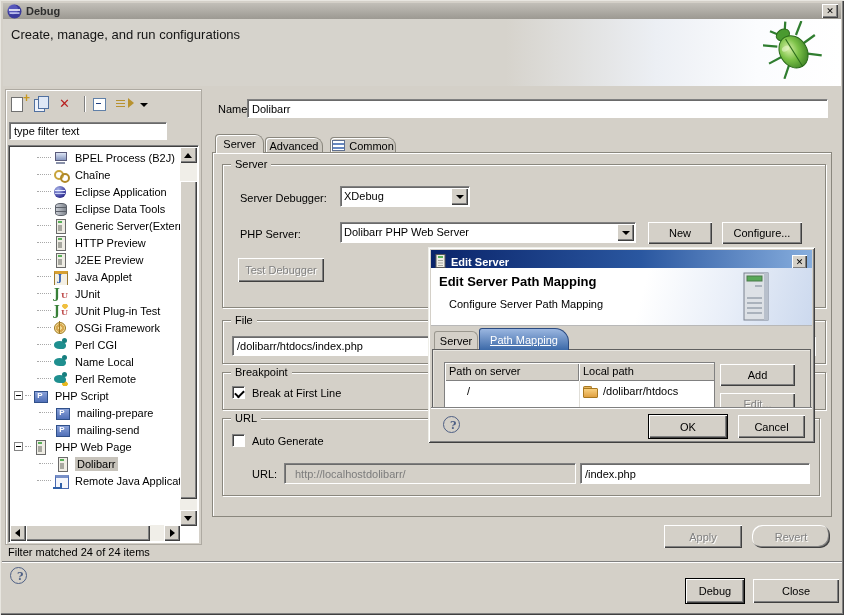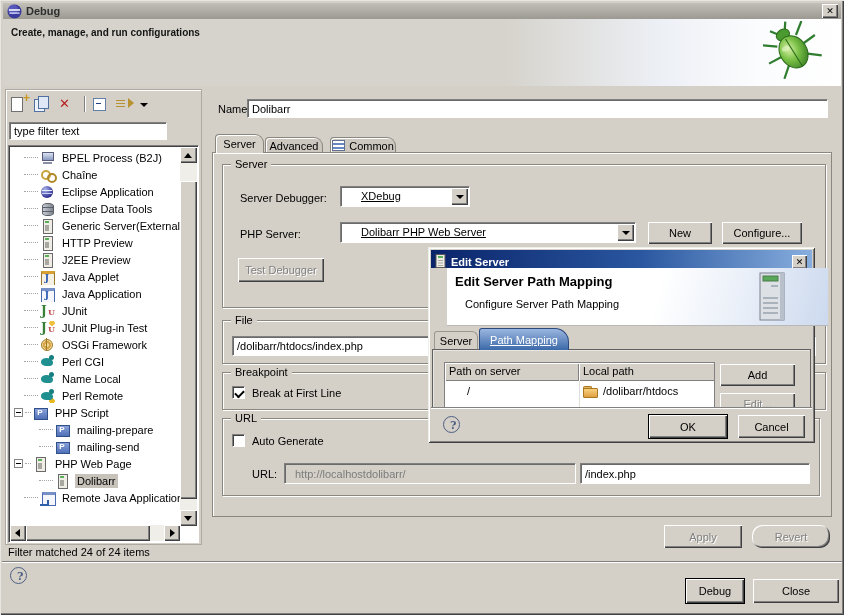--- a/index.html
+++ b/index.html
@@ -17,29 +17,29 @@
           box-shadow:inset 1px 1px 0 #6a6a6a;font-size:11px;padding:2px 4px;color:#000;outline:none;}
   input.field.dim{background:#d4d0c8;color:#7c7c7c;padding-left:10px;}
   .group{position:absolute;border:1px solid #8a877e;box-shadow:1px 1px 0 #fff, inset 1px 1px 0 #fff;}
   .group>.legend{position:absolute;top:-8px;left:8px;background:#d4d0c8;padding:0 4px;line-height:14px;}
   .cb{position:absolute;width:13px;height:13px;background:#fff;border:1px solid #808080;border-right-color:#fff;border-bottom-color:#fff;box-shadow:inset 1px 1px 0 #404040;}
   .cb.checked::after{content:"";position:absolute;left:2px;top:3px;width:7px;height:4px;border-left:2px solid #000;border-bottom:2px solid #000;transform:rotate(-45deg);}
   .arrowbtn{position:absolute;right:1px;top:1px;bottom:1px;width:17px;background:#d4d0c8;
        box-shadow:inset 1px 1px 0 #ffffff, inset -1px -1px 0 #404040, inset -2px -2px 0 #808080;}
   .arrowbtn::after{content:"";position:absolute;left:5px;top:7px;border-left:4px solid transparent;border-right:4px solid transparent;border-top:4px solid #000;}
   .combo{position:absolute;background:#fff;border:1px solid #808080;border-right-color:#fff;border-bottom-color:#fff;box-shadow:inset 1px 1px 0 #6a6a6a;}
-  .combo .cval{position:absolute;left:20px;top:3px;white-space:nowrap;text-decoration:underline;}
+  .combo .cval{position:absolute;left:3px;top:3px;white-space:nowrap;}
 
   
   #titlebar{position:absolute;left:3px;top:3px;width:838px;height:16px;background:linear-gradient(180deg,#c2bfb8 0%,#9c9992 100%);display:flex;align-items:center;padding-left:4px;}
   #titlebar .ttext{font-weight:bold;color:#2e2e2e;margin-left:4px;}
   #win-close{position:absolute;right:3px;top:1px;width:16px;height:14px;font-size:9px;font-weight:bold;}
   #banner{position:absolute;left:3px;top:19px;width:838px;height:67px;
           background:linear-gradient(90deg,#d6d3cc 0%,#d6d3cc 60%,#ecEFF4 78%,#fbfcfe 90%,#ffffff 100%);}
-  #banner .btext{position:absolute;left:8px;top:8px;font-size:10px;font-weight:bold;color:#141414;}
+  #banner .btext{position:absolute;left:8px;top:8px;font-size:13px;font-weight:normal;color:#141414;}
   #bug{position:absolute;right:18px;top:2px;}
 
   
   #leftpanel{position:absolute;left:5px;top:89px;width:197px;height:456px;border:1px solid #aeaaa2;box-shadow:inset 1px 1px 0 #fff;}
   #ltoolbar{position:absolute;left:2px;top:3px;height:22px;width:190px;display:flex;align-items:center;}
   .tbico{width:22px;height:18px;position:relative;margin-right:2px;}
   .tbsep{width:2px;height:16px;border-left:1px solid #808080;border-right:1px solid #fff;margin:0 4px;}
   .ic-newpage::before{content:"";position:absolute;left:3px;top:2px;width:10px;height:13px;background:#fff;border:1px solid #707070;}
   .ic-newpage::after{content:"+";position:absolute;right:0px;top:-4px;color:#c89820;font-weight:bold;font-size:12px;}
   .ic-copy::before{content:"";position:absolute;left:2px;top:4px;width:9px;height:11px;background:#eef2fa;border:1px solid #5070a0;}
@@ -52,21 +52,21 @@
   .ic-filt::after{content:"";position:absolute;right:2px;top:3px;border-left:6px solid #b89230;border-top:5px solid transparent;border-bottom:5px solid transparent;}
   .ic-ddarrow{width:12px;height:16px;position:relative;}
   .ic-ddarrow::after{content:"";position:absolute;left:2px;top:7px;border-left:4px solid transparent;border-right:4px solid transparent;border-top:4px solid #000;}
   #filterbox{left:3px;top:32px;width:158px;height:18px;}
   #tree{position:absolute;left:2px;top:55px;width:191px;height:398px;background:#fff;border:1px solid #808080;border-right-color:#fff;border-bottom-color:#fff;box-shadow:inset 1px 1px 0 #404040;overflow:hidden;}
   #treerows{position:absolute;left:1px;top:3px;width:171px;overflow:hidden;}
   .trow{height:17px;display:flex;align-items:center;white-space:nowrap;overflow:hidden;}
   .trow .tl{padding:0 2px;line-height:14px;}
   .trow .tl.sel{background:#c7c3bb;}
   .dots{height:1px;border-top:1px dotted #a8a8a8;flex:none;}
-  .d1{padding-left:14px;} .d1 .dots{width:14px;margin-right:2px;}
+  .d1{padding-left:27px;} .d1 .dots{width:14px;margin-right:2px;}
   .dexp{padding-left:4px;} .dexp .dots{width:6px;margin-right:2px;}
   .d2{padding-left:29px;} .d2 .dots{width:14px;margin-right:2px;}
   .exp{width:9px;height:9px;background:#fff;border:1px solid #848484;position:relative;flex:none;margin-right:2px;}
   .exp::after{content:"";position:absolute;left:1px;top:3px;width:5px;height:1px;background:#000;}
 
   
   .ti{display:inline-block;width:16px;height:14px;position:relative;margin-right:4px;flex:none;}
   .ic-bpel::before{content:"";position:absolute;left:2px;top:1px;width:10px;height:7px;background:linear-gradient(#dce4f4,#8898c0);border:1px solid #5a5a7a;}
   .ic-bpel::after{content:"";position:absolute;left:3px;top:11px;width:9px;height:2px;background:#8890a8;}
   .ic-binocs::before{content:"";position:absolute;left:1px;top:2px;width:6px;height:6px;border:2px solid #c8a43c;border-radius:50%;}
@@ -113,21 +113,21 @@
   .tab{position:absolute;background:#ccc8c0;border:1px solid #8a877e;border-bottom:none;border-radius:4px 9px 0 0;display:flex;align-items:center;justify-content:center;box-shadow:inset 1px 1px 0 #fff;}
   .tab.active{background:#d4d0c8;z-index:3;}
   .ic-common{display:inline-block;width:13px;height:11px;background:repeating-linear-gradient(#fff 0 2px,#6888c0 2px 4px);border:1px solid #607090;margin-right:4px;}
 
   
   #dialog{position:absolute;left:428px;top:247px;width:387px;height:196px;background:#d4d0c8;z-index:10;
           box-shadow:inset 1px 1px 0 #efefe9, inset -1px -1px 0 #404040, inset 2px 2px 0 #fff, inset -2px -2px 0 #808080;}
   #dtitle{position:absolute;left:3px;top:3px;width:381px;height:18px;background:linear-gradient(90deg,#0a246a 0%,#2a57a0 55%,#87aede 100%);display:flex;align-items:flex-end;padding-left:4px;}
   #dtitle .ttext{color:#fff;font-weight:bold;margin-left:5px;}
   #dclose{position:absolute;right:5px;top:5px;width:15px;height:14px;font-size:9px;font-weight:bold;}
-  #dheader{position:absolute;left:19px;top:21px;width:381px;height:58px;background:linear-gradient(105deg,#ffffff 55%,#e8eef8 78%,#ccd9ee 100%);border-bottom:1px solid #b8b8b8;}
+  #dheader{position:absolute;left:3px;top:21px;width:381px;height:58px;background:linear-gradient(105deg,#ffffff 55%,#e8eef8 78%,#ccd9ee 100%);border-bottom:1px solid #b8b8b8;}
   #dheader .h1{position:absolute;left:8px;top:6px;font-size:13px;font-weight:bold;}
   #dheader .h2{position:absolute;left:18px;top:30px;}
   #tower{position:absolute;right:38px;top:3px;}
   .dtab{position:absolute;display:flex;align-items:center;justify-content:center;}
   #dtab-server{left:6px;top:84px;width:44px;height:19px;background:#d4d0c8;border:1px solid #9a978e;border-bottom:none;border-radius:3px 6px 0 0;}
   #dtab-pm{left:51px;top:81px;width:90px;height:22px;background:linear-gradient(#9ab6e0,#3c69a8);color:#fff;text-decoration:underline;border:1px solid #2a4a80;border-bottom:none;border-radius:3px 14px 0 0;z-index:2;}
   #dcontent{position:absolute;left:4px;top:102px;width:379px;height:62px;border:1px solid #606060;background:#d4d0c8;box-shadow:inset 1px 1px 0 #e8e6e0;}
   #dtable{position:absolute;left:16px;top:115px;width:271px;height:46px;background:#fff;border:1px solid #808080;overflow:hidden;}
   .thcell{position:absolute;top:0;height:18px;background:#d4d0c8;box-shadow:inset 1px 1px 0 #fff, inset -1px -1px 0 #808080;padding:2px 4px;}
   .tbcell{position:absolute;top:18px;height:19px;background:#fff;padding:2px 4px;display:flex;align-items:center;}
@@ -235,25 +235,20 @@
             <span class="ti ic-server"></span>
             <span class="tl">J2EE Preview</span>
           </div>
         <div class="trow d1">
             <span class="dots"></span>
             <span class="ti ic-japplet"></span>
             <span class="tl">Java Applet</span>
           </div>
         <div class="trow d1">
             <span class="dots"></span>
-            <span class="ti ic-japp"></span>
-            <span class="tl">Java Application</span>
-          </div>
-        <div class="trow d1">
-            <span class="dots"></span>
             <span class="ti ic-junit"></span>
             <span class="tl">JUnit</span>
           </div>
         <div class="trow d1">
             <span class="dots"></span>
             <span class="ti ic-junitp"></span>
             <span class="tl">JUnit Plug-in Test</span>
           </div>
         <div class="trow d1">
             <span class="dots"></span>

